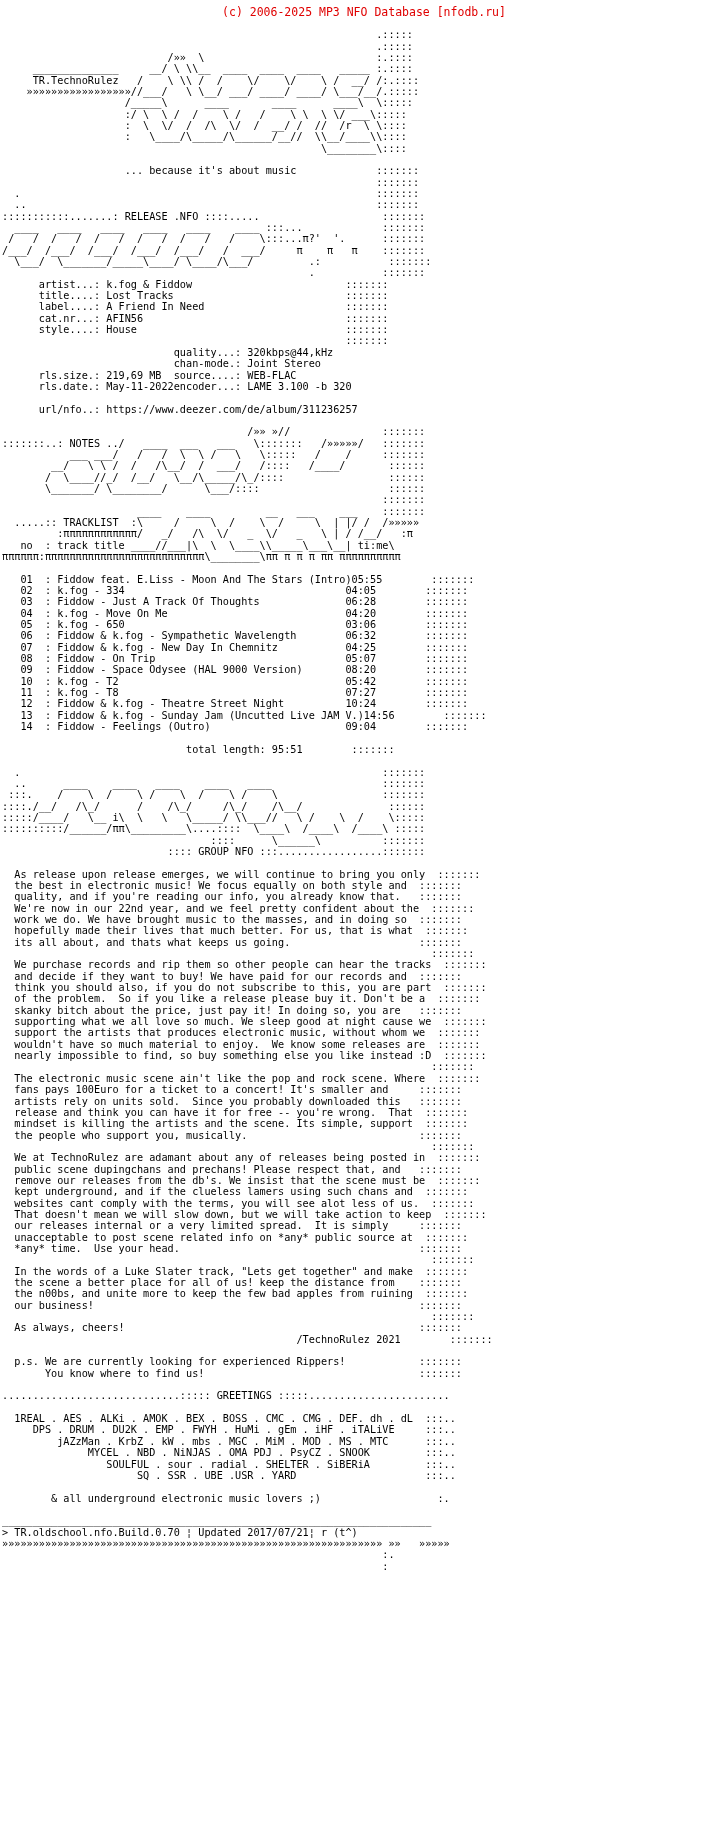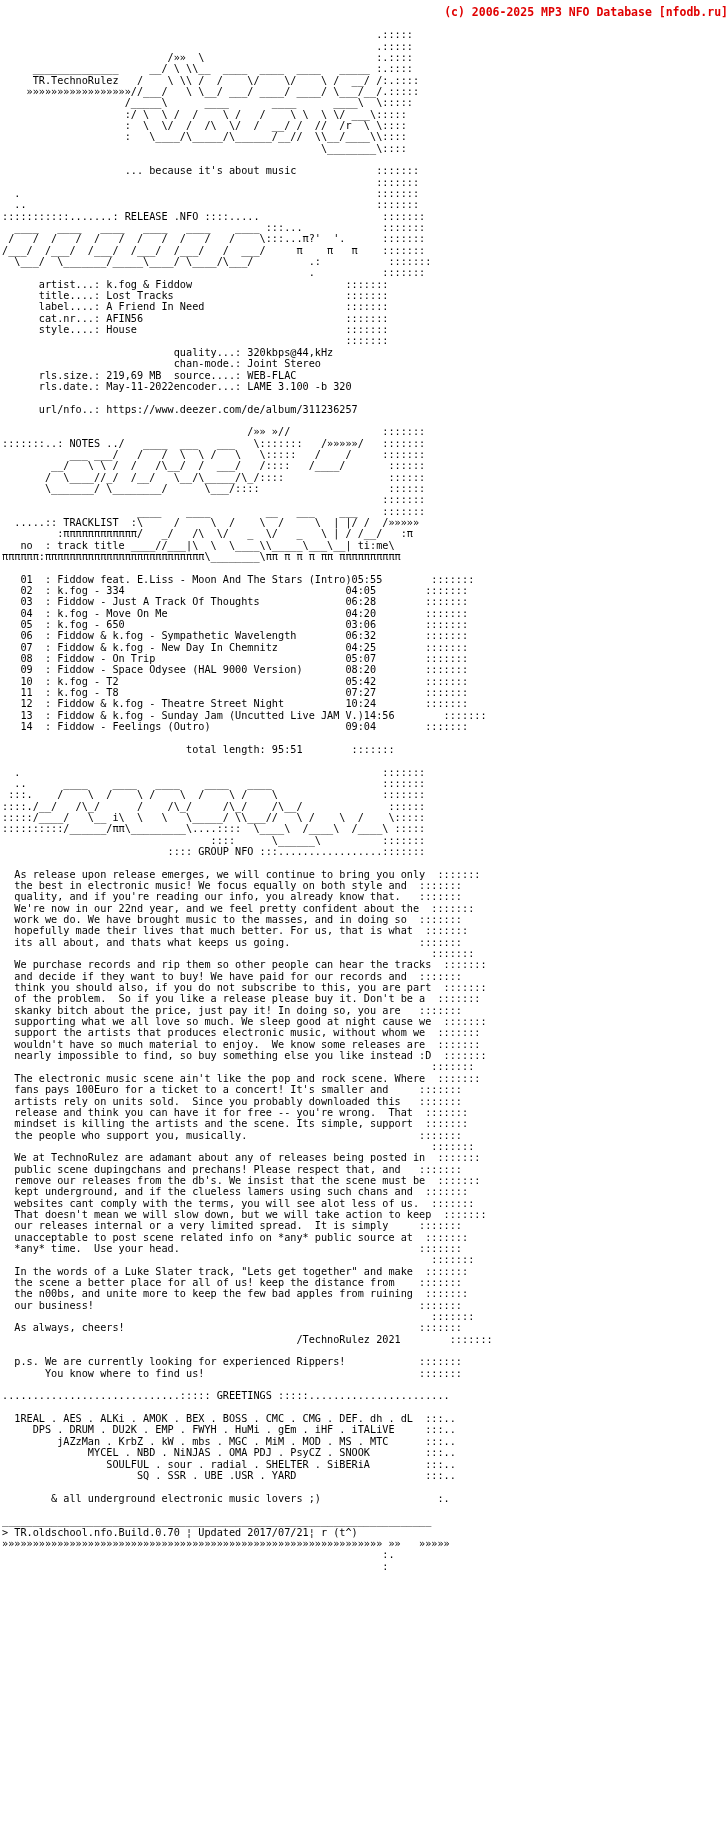--- a/index.html
+++ b/index.html
@@ -11,22 +11,22 @@
   body {
     width: 728px;
     min-height: 1836px;
     font-family: "DejaVu Sans Mono", "Liberation Mono", monospace;
   }
   #nfo-header {
     color: #e00000;
     font-family: "DejaVu Sans Mono", "Liberation Mono", monospace;
     font-size: 11.5px;
     line-height: 14px;
-    text-align: right;
-    font-weight: bold;
+    text-align: center;
+    font-weight: normal;
     padding-top: 5px;
     white-space: pre;
   }
   #nfo-body {
     color: #000000;
     font-family: "DejaVu Sans Mono", "Liberation Mono", monospace;
     font-size: 10.2px;
     line-height: 11.35px;
     white-space: pre;
     letter-spacing: 0px;

